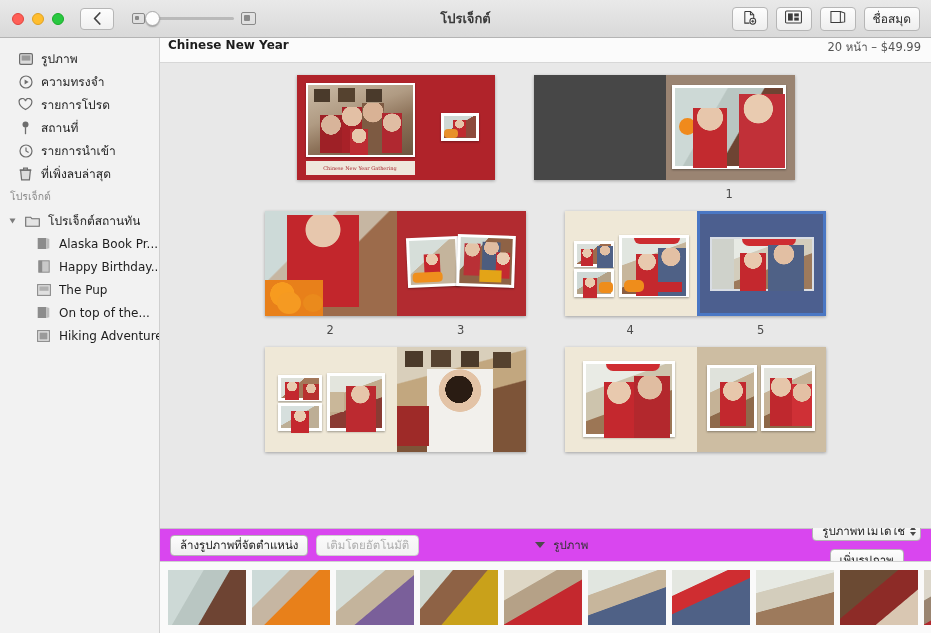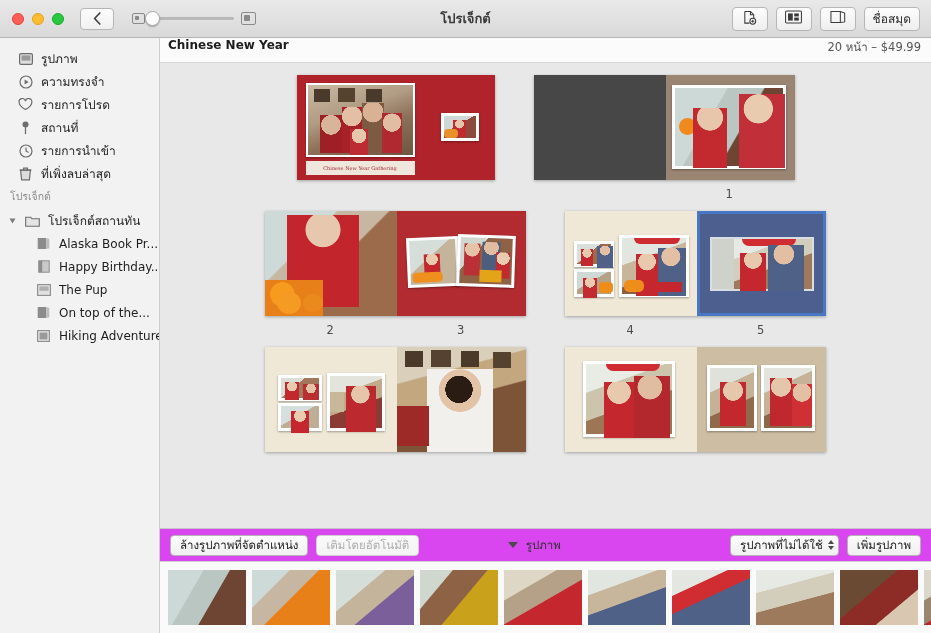--- a/index.html
+++ b/index.html
@@ -127,21 +127,21 @@
   .popup { padding-right: 4px; }
   .stepper { display: flex; flex-direction: column; margin-left: 5px; gap: 2px; }
   .stepper i { width: 0; height: 0; border-left: 3.5px solid transparent;
                border-right: 3.5px solid transparent; }
   .stepper .up { border-bottom: 4px solid #4a4a4a; }
   .stepper .dn { border-top: 4px solid #4a4a4a; }
   .centergrp { margin-left: auto; margin-right: auto; display: flex;
                align-items: center; gap: 8px; font-size: 11.5px; color: #333; }
   .chev { width: 0; height: 0; border-left: 5.5px solid transparent;
           border-right: 5.5px solid transparent; border-top: 6px solid #4b4b4b; }
-  .rightgrp { margin-left: auto; display: flex; align-items: center; gap: 8px; }
+  .rightgrp { margin-left: auto; display: flex; align-items: center; gap: 8px; flex-direction: column; }
 
   .filmstrip {
     height: 72px; flex: 0 0 72px; background: #fafafa;
     border-top: 1px solid #d0d0d0; display: flex; align-items: center;
     gap: 6px; padding: 0 8px; overflow: hidden;
   }
   .thumb { width: 78px; height: 55px; flex: 0 0 78px; background: #bbb;
            background-size: cover; background-position: center; cursor: default; }
 </style>
 </head>

